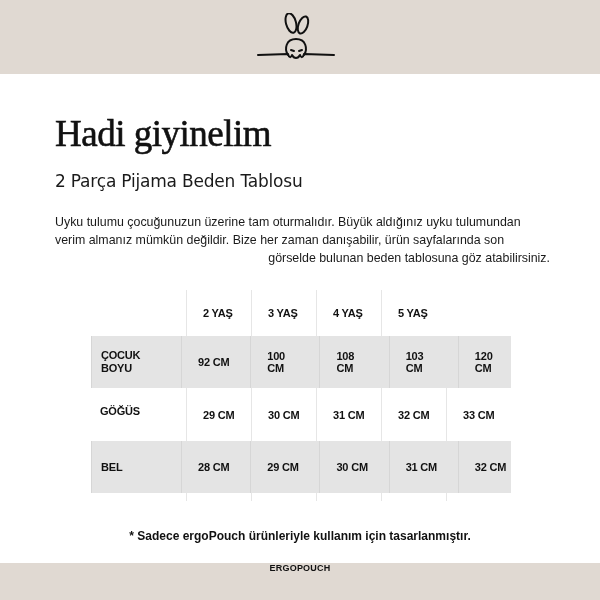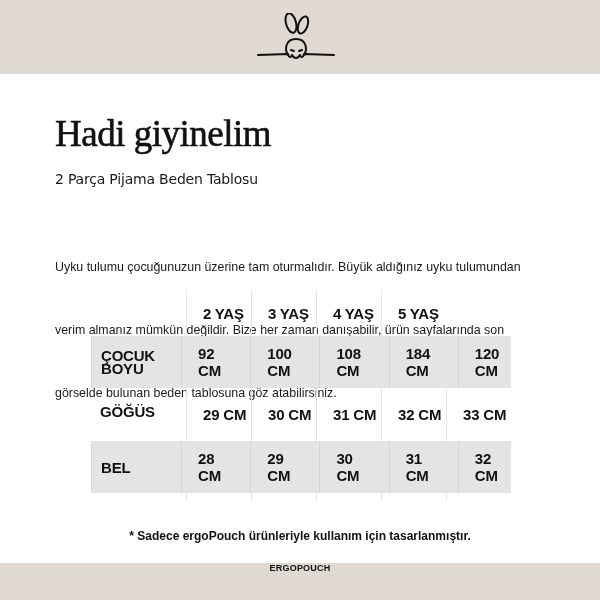--- a/index.html
+++ b/index.html
@@ -4,34 +4,34 @@
   <style>
     * { margin: 0; padding: 0; box-sizing: border-box; }
     html, body { width: 600px; height: 600px; overflow: hidden; background: #ffffff; }
     body { position: relative; font-family: "Liberation Sans", "DejaVu Sans", sans-serif; color: #111; }
 
     .top-band { position: absolute; left: 0; top: 0; width: 600px; height: 74px; background: #e0d9d2; }
     .bunny { position: absolute; left: 256px; top: 13px; width: 80px; height: 52px; }
 
     .title { position: absolute; left: 55px; top: 112px; font-size: 37px; font-weight: 400; color: #111;
              font-family: Liberation Serif, serif; letter-spacing: -0.5px; -webkit-text-stroke: 0.6px #111; }
-    .subtitle { position: absolute; left: 55px; top: 171px; font-size: 14px; color: #1a1a1a;
+    .subtitle { position: absolute; left: 55px; top: 171px; font-size: 17px; color: #1a1a1a;
                 font-family: "DejaVu Sans", sans-serif; letter-spacing: -0.2px; }
 
     .intro { position: absolute; left: 55px; top: 213px; width: 495px; font-size: 12.4px; line-height: 18px;
              color: #1a1a1a; text-align: justify; font-family: "Liberation Sans", sans-serif; }
-    .intro span { display: block; margin-top: 45px; }
-    .intro span.last { text-align: left; }
+    .intro span { display: block; }
+    .intro span.last { text-align: right; }
 
     .size-table { position: absolute; left: 91px; top: 290px; width: 420px; }
     .row { display: flex; height: 52px; }
     .row.header { height: 46px; }
     .row.shaded { background: #e4e4e4; height: 52px; gap: 16px; }
     .cell { width: 65px; display: flex; align-items: center; padding-left: 16px;
-            font-size: 15px; font-weight: 700; color: #111; border-left: 1px solid #e6e6e6; letter-spacing: -0.2px; }
+            font-size: 11px; font-weight: 700; color: #111; border-left: 1px solid #e6e6e6; letter-spacing: -0.2px; }
     .row.shaded .cell { border-left: 1px solid #d6d6d6; }
     .cell.label { width: 95px; padding-left: 9px; border-left: none; line-height: 13px; }
     .cell.corner { border-left: none; }
     .row.header .cell { padding-top: 0; }
     .tail { display: flex; height: 8px; }
     .tail div { width: 65px; border-left: 1px solid #e6e6e6; }
     .tail div.first { width: 95px; border-left: none; }
 
     .footnote { position: absolute; left: 0; top: 529px; width: 600px; text-align: center; font-size: 12px;
                 font-weight: 700; color: #111; font-family: "Liberation Sans", sans-serif; }
@@ -75,21 +75,21 @@
   <div class="row shaded">
     <div class="cell label">
       <div>
         <div>ÇOCUK</div>
         <div>BOYU</div>
       </div>
     </div>
     <div class="cell">92 CM</div>
     <div class="cell">100 CM</div>
     <div class="cell">108 CM</div>
-    <div class="cell">184 CM</div>
+    <div class="cell">103 CM</div>
     <div class="cell">120 CM</div>
   </div>
 
   <div class="row" style="height:53px;">
     <div class="cell label" style="padding-bottom:6px;">GÖĞÜS</div>
     <div class="cell">29 CM</div>
     <div class="cell">30 CM</div>
     <div class="cell">31 CM</div>
     <div class="cell">32 CM</div>
     <div class="cell">33 CM</div>

